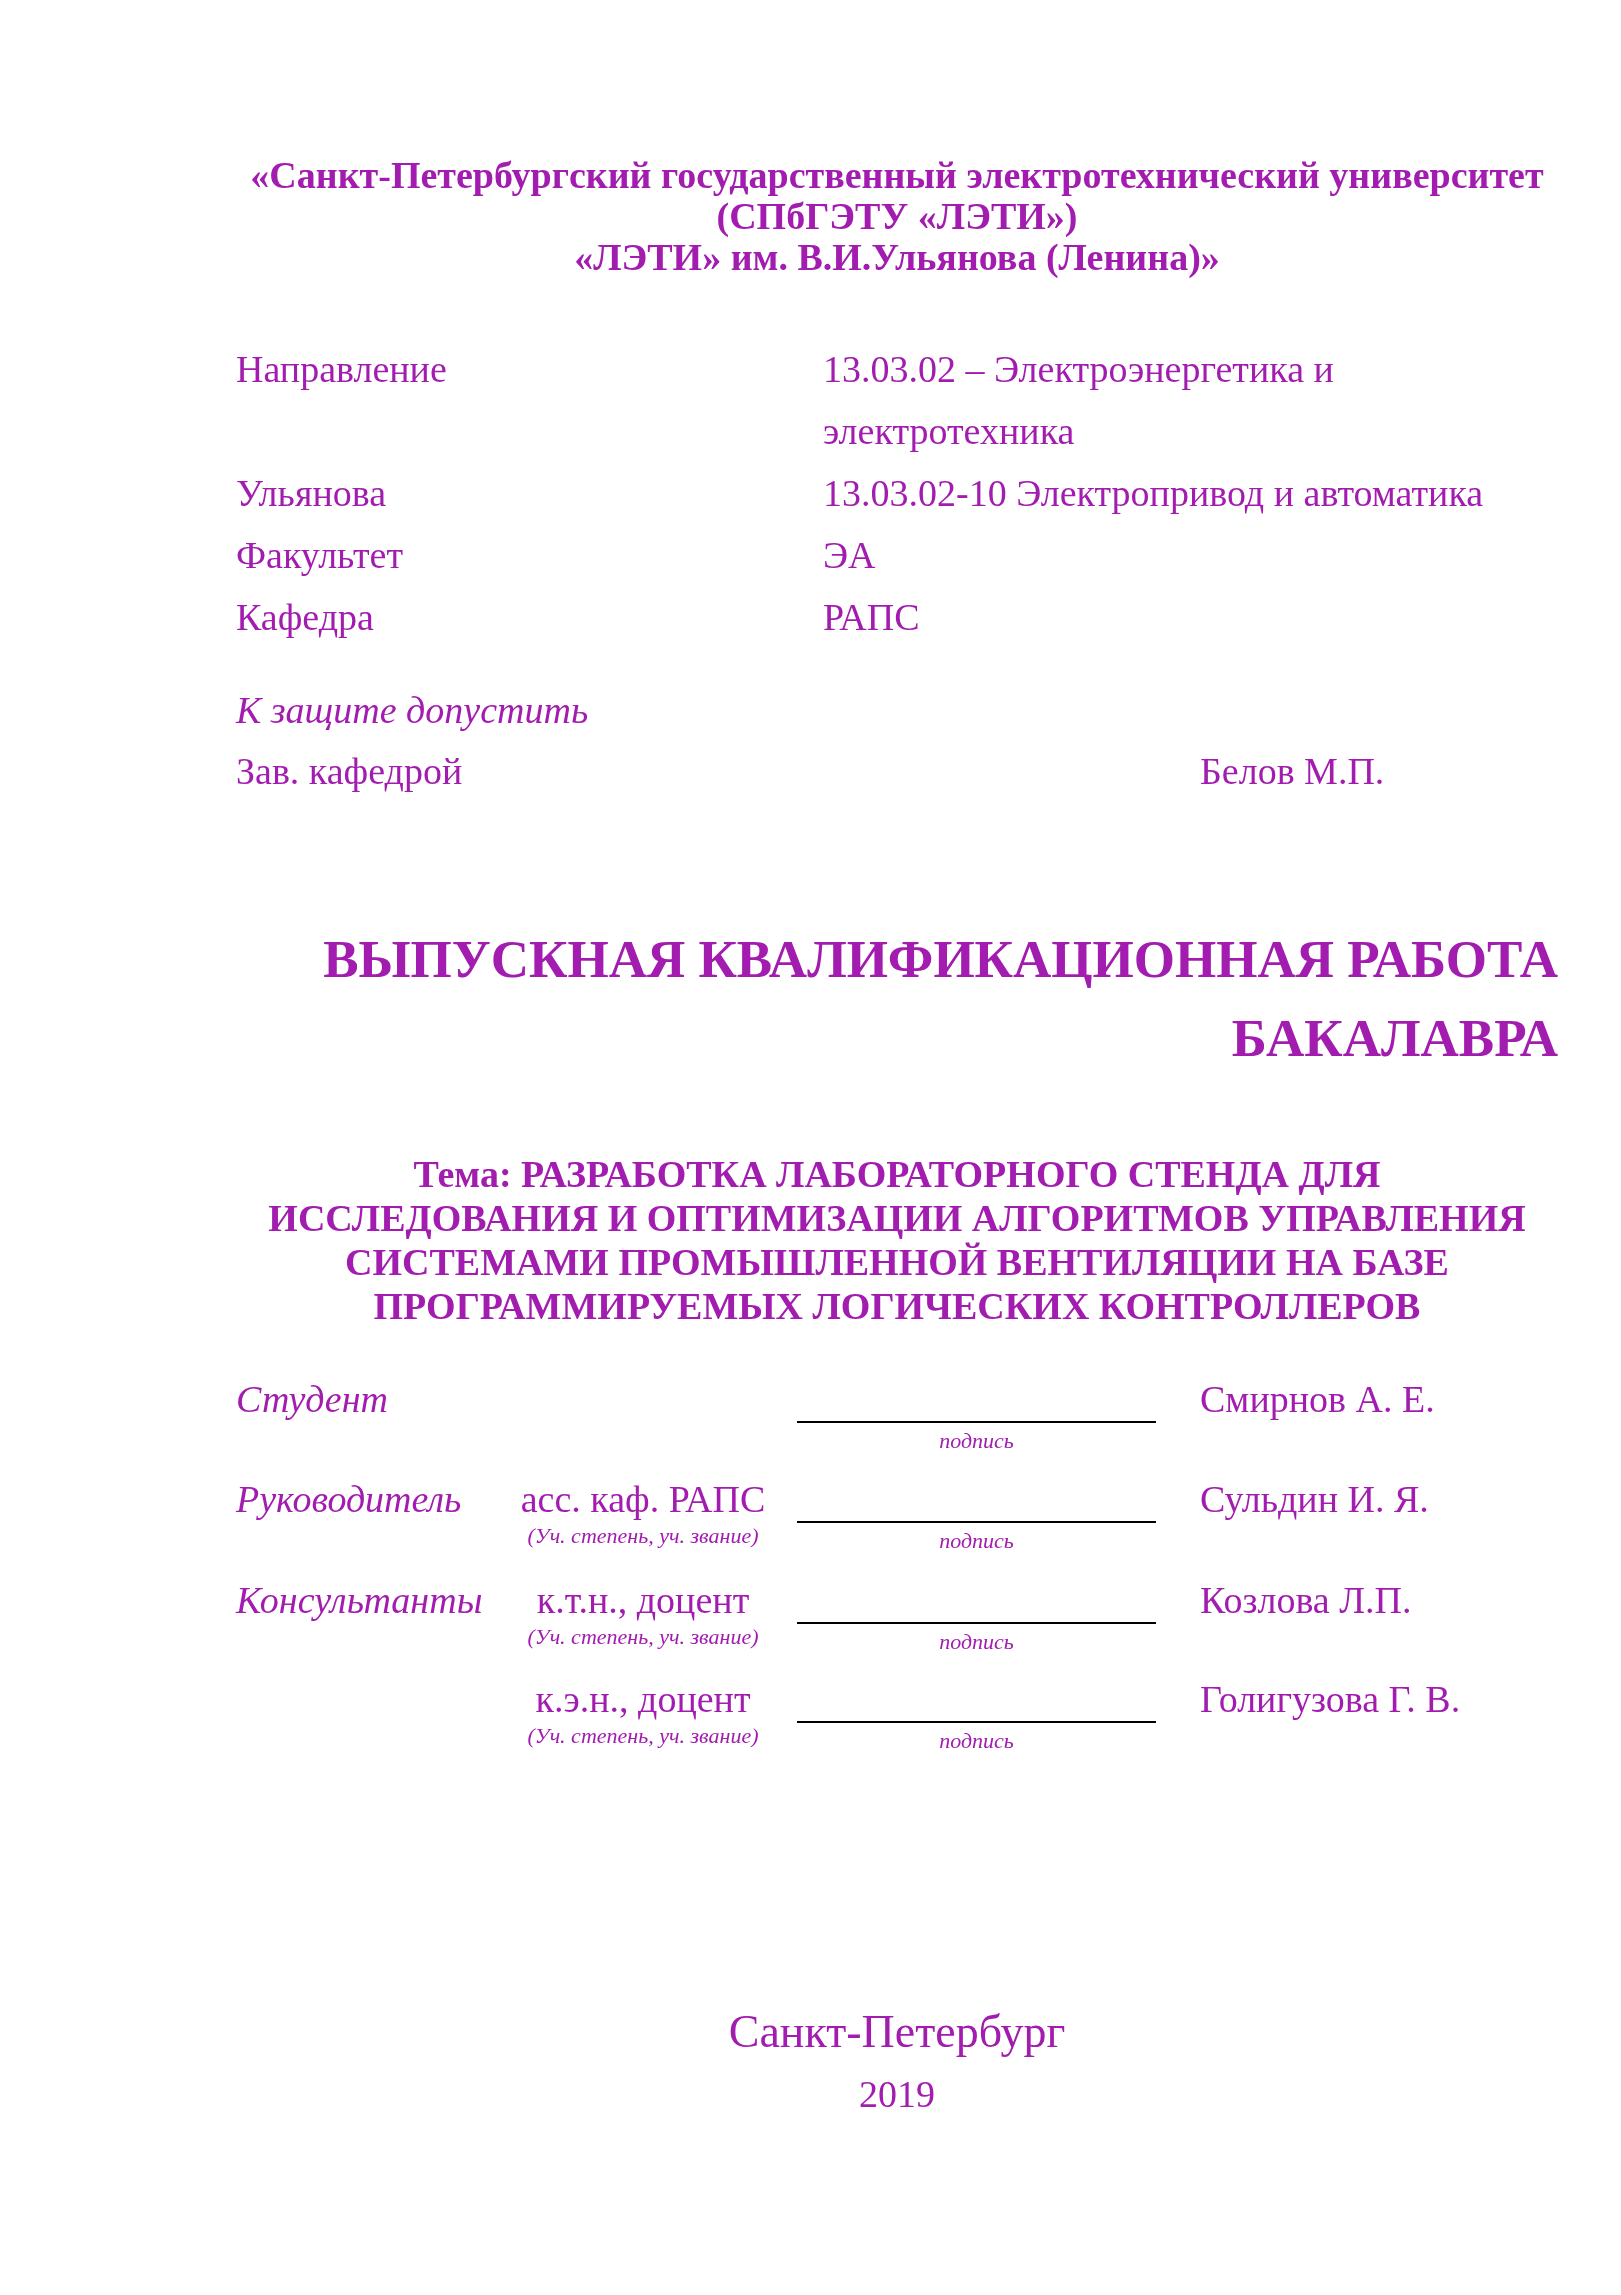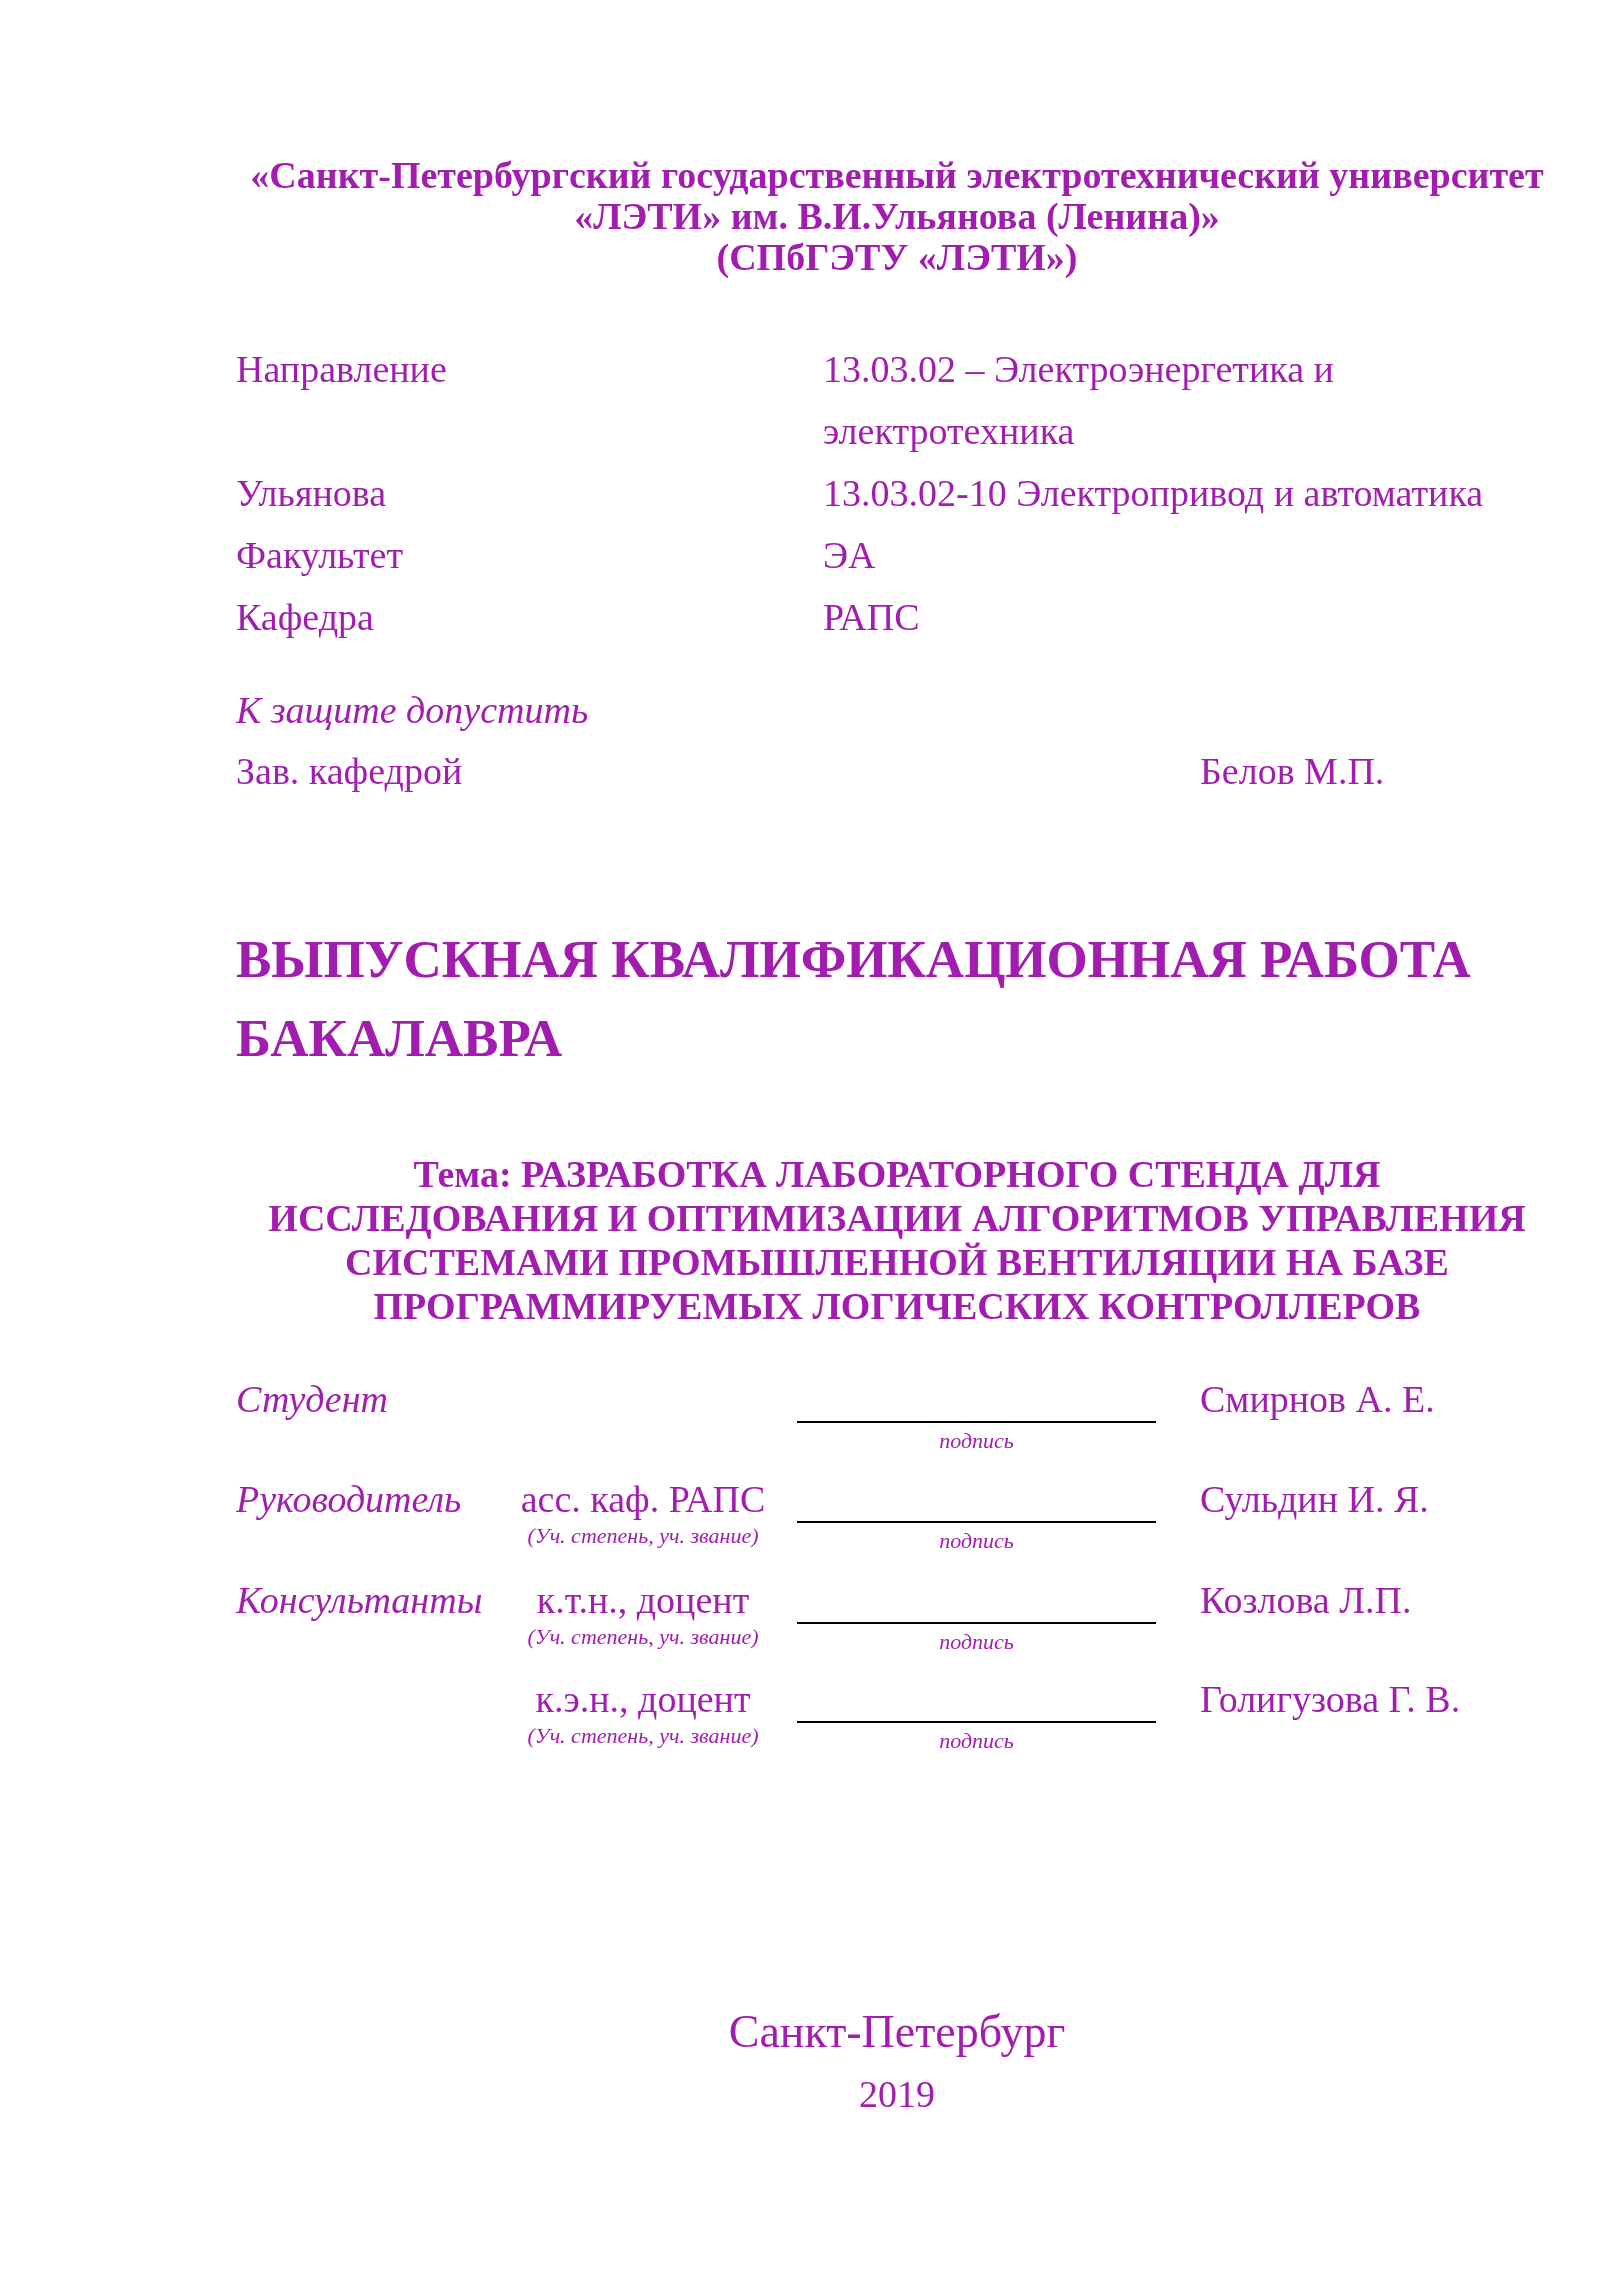--- a/index.html
+++ b/index.html
@@ -31,21 +31,21 @@
   .info-value { flex:1 1 auto; }
 
   
   .permit-line { top:680px; left:0; font-size:38px; line-height:61px; font-style:italic; }
   .head-row { top:741px; left:0; width:100%; font-size:38px; line-height:61px; }
   .head-name { position:absolute; left:964px; top:0; }
 
   
   .main-title {
     top:920px; left:0; width:100%;
-    text-align:left; font-weight:bold;
+    text-align:right; font-weight:bold;
     font-size:53px; line-height:79px;
   }
 
   
   .theme-block {
     top:1130px; left:0; width:100%;
     text-align:center; font-weight:bold;
     font-size:38px; line-height:44px;margin-top:22px;
   }
 
@@ -69,22 +69,22 @@
   .footer-year { top:2074px; left:0; width:100%; text-align:center; font-size:38px; line-height:41px; }
 </style>
 </head>
 <body>
 
 <div class="page">
   <div class="content">
 
     <div class="abs org-header">
       <div>«Санкт-Петербургский государственный электротехнический университет</div>
+      <div>(СПбГЭТУ «ЛЭТИ»)</div>
       <div>«ЛЭТИ» им. В.И.Ульянова (Ленина)»</div>
-      <div>(СПбГЭТУ «ЛЭТИ»)</div>
     </div>
 
     <div class="abs info-table">
       <div class="info-row">
         <div class="info-label">Направление</div>
         <div class="info-value">
           <div>13.03.02 – Электроэнергетика и</div>
           <div>электротехника</div>
         </div>
       </div>

